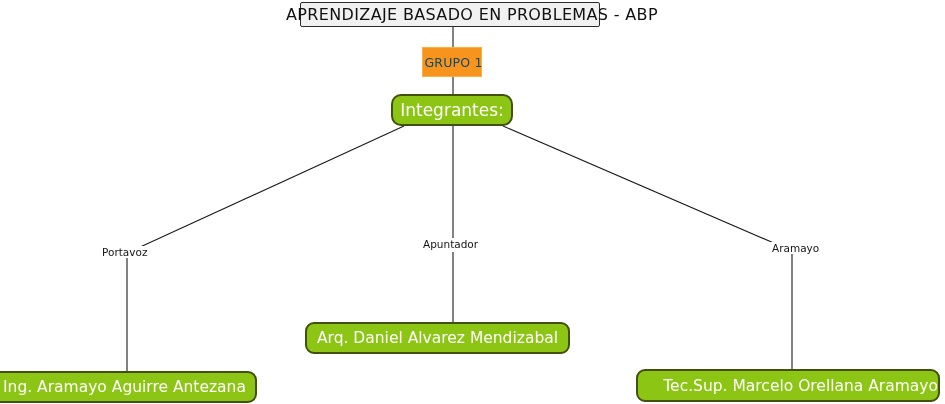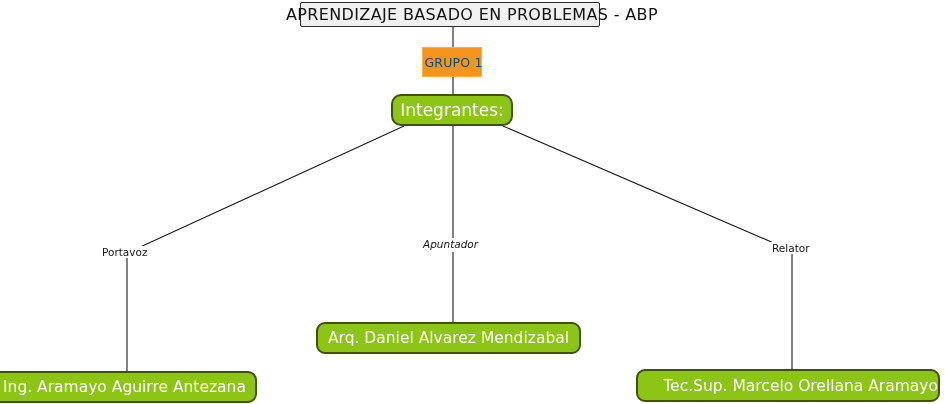--- a/index.html
+++ b/index.html
@@ -102,33 +102,33 @@
   </div>
 
   <div class="node node-green node-integrantes" style="left:391px; top:94px; width:122px; height:32px;">
     <span>Integrantes:</span>
   </div>
 
   <div class="edge-label" style="left:100px; top:246px;">
     <span>Portavoz</span>
   </div>
 
-  <div class="edge-label" style="left:421px; top:238px;font-style:italic;">
+  <div class="edge-label" style="left:421px; top:238px;">
     <span>Apuntador</span>
   </div>
 
   <div class="edge-label" style="left:770px; top:242px;">
-    <span>Relator</span>
+    <span>Aramayo</span>
   </div>
 
   <div class="node node-green node-member" style="left:-8px; top:371px; width:265px; height:32px;">
     <span>Ing. Aramayo Aguirre Antezana</span>
   </div>
 
-  <div class="node node-green node-member" style="left:316px; top:322px; width:265px; height:32px;">
+  <div class="node node-green node-member" style="left:305px; top:322px; width:265px; height:32px;">
     <span>Arq. Daniel Alvarez Mendizabal</span>
   </div>
 
   <div class="node node-green node-member" style="left:636px; top:369px; width:304px; height:33px;justify-content:flex-end;">
     <span>Tec.Sup. Marcelo Orellana Aramayo</span>
   </div>
 
 </div>
 
 </body></html>

